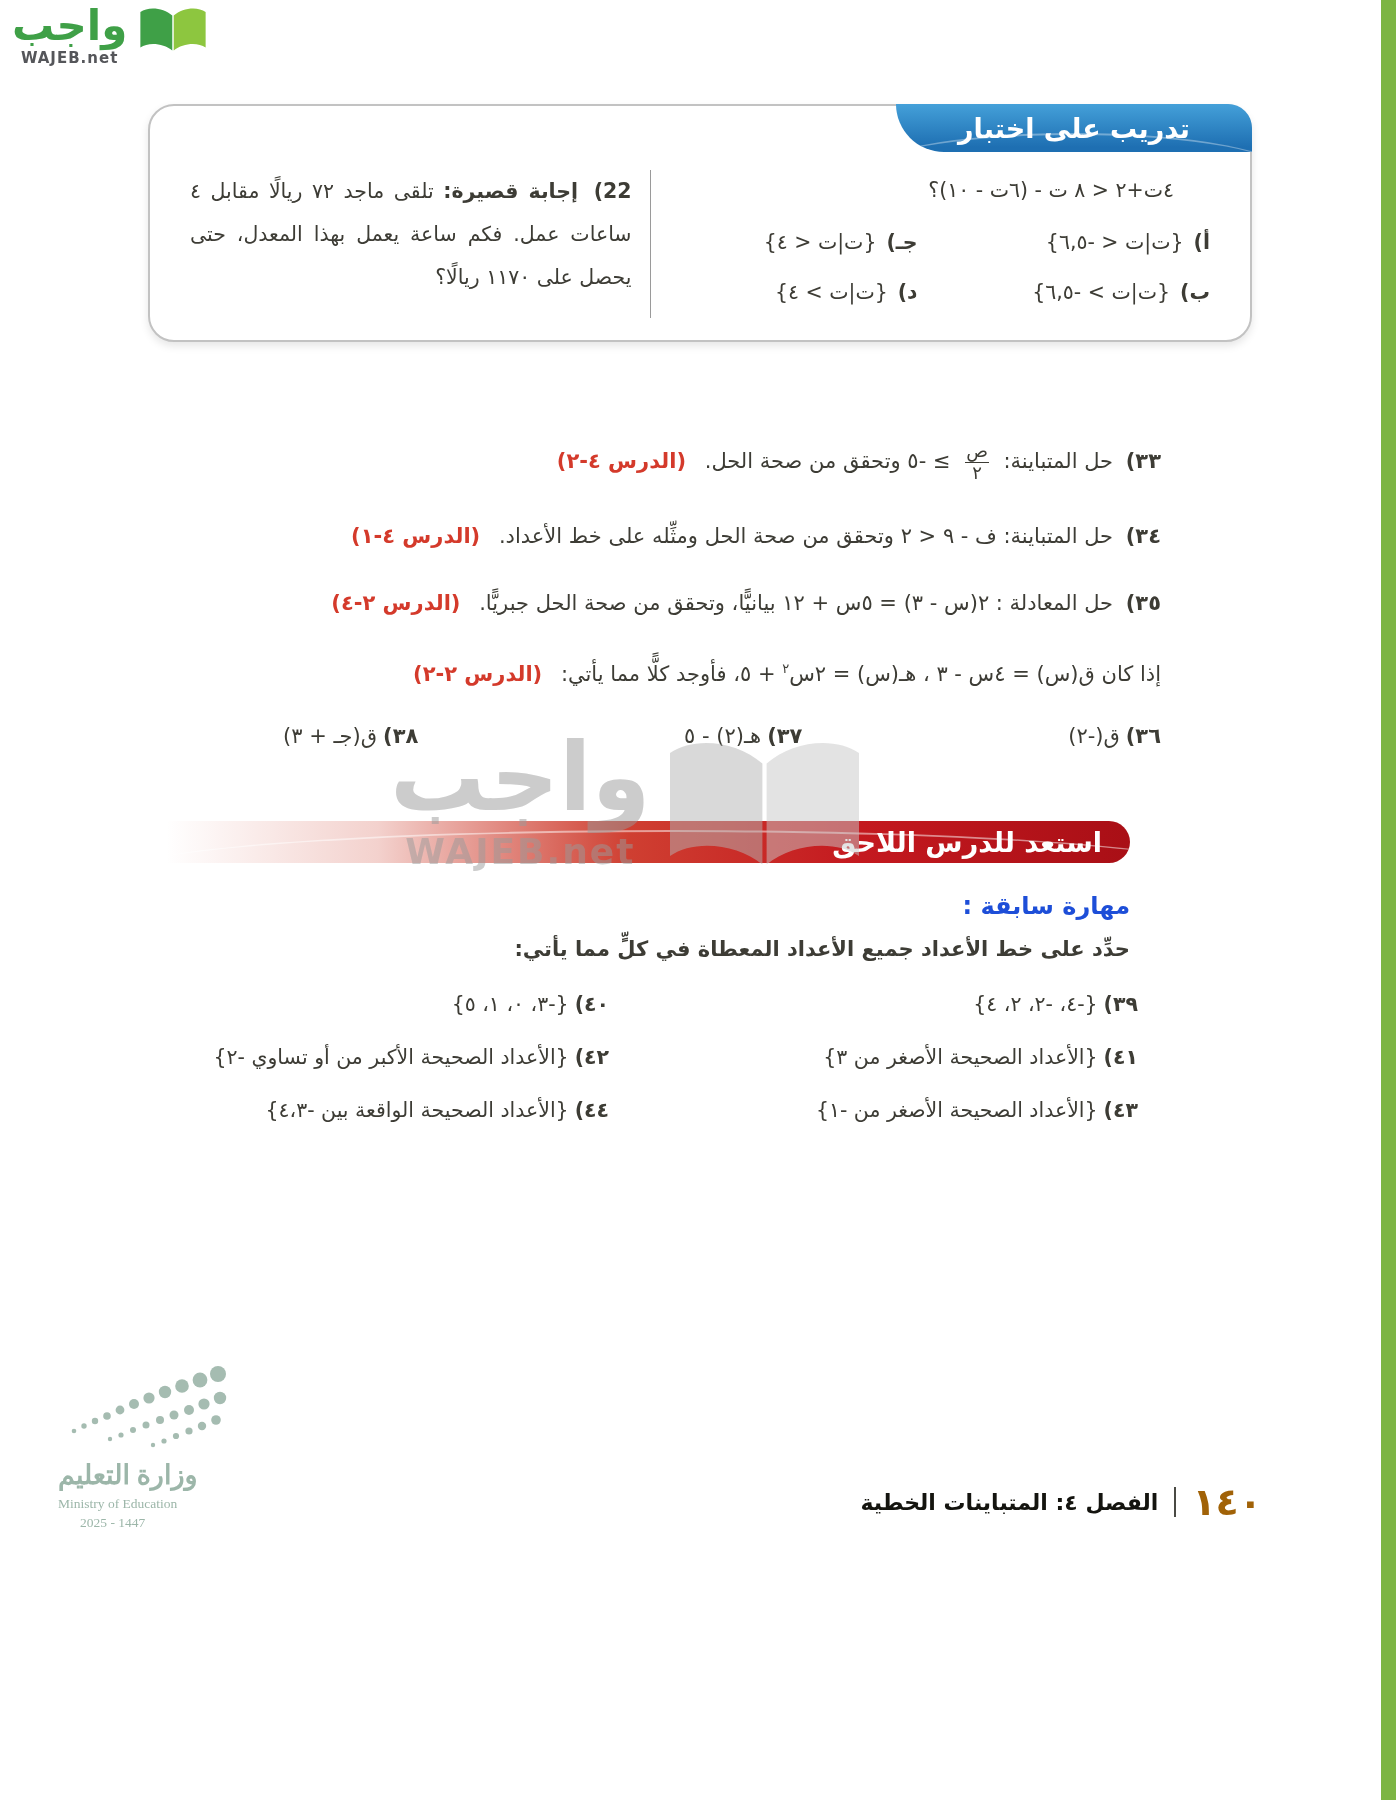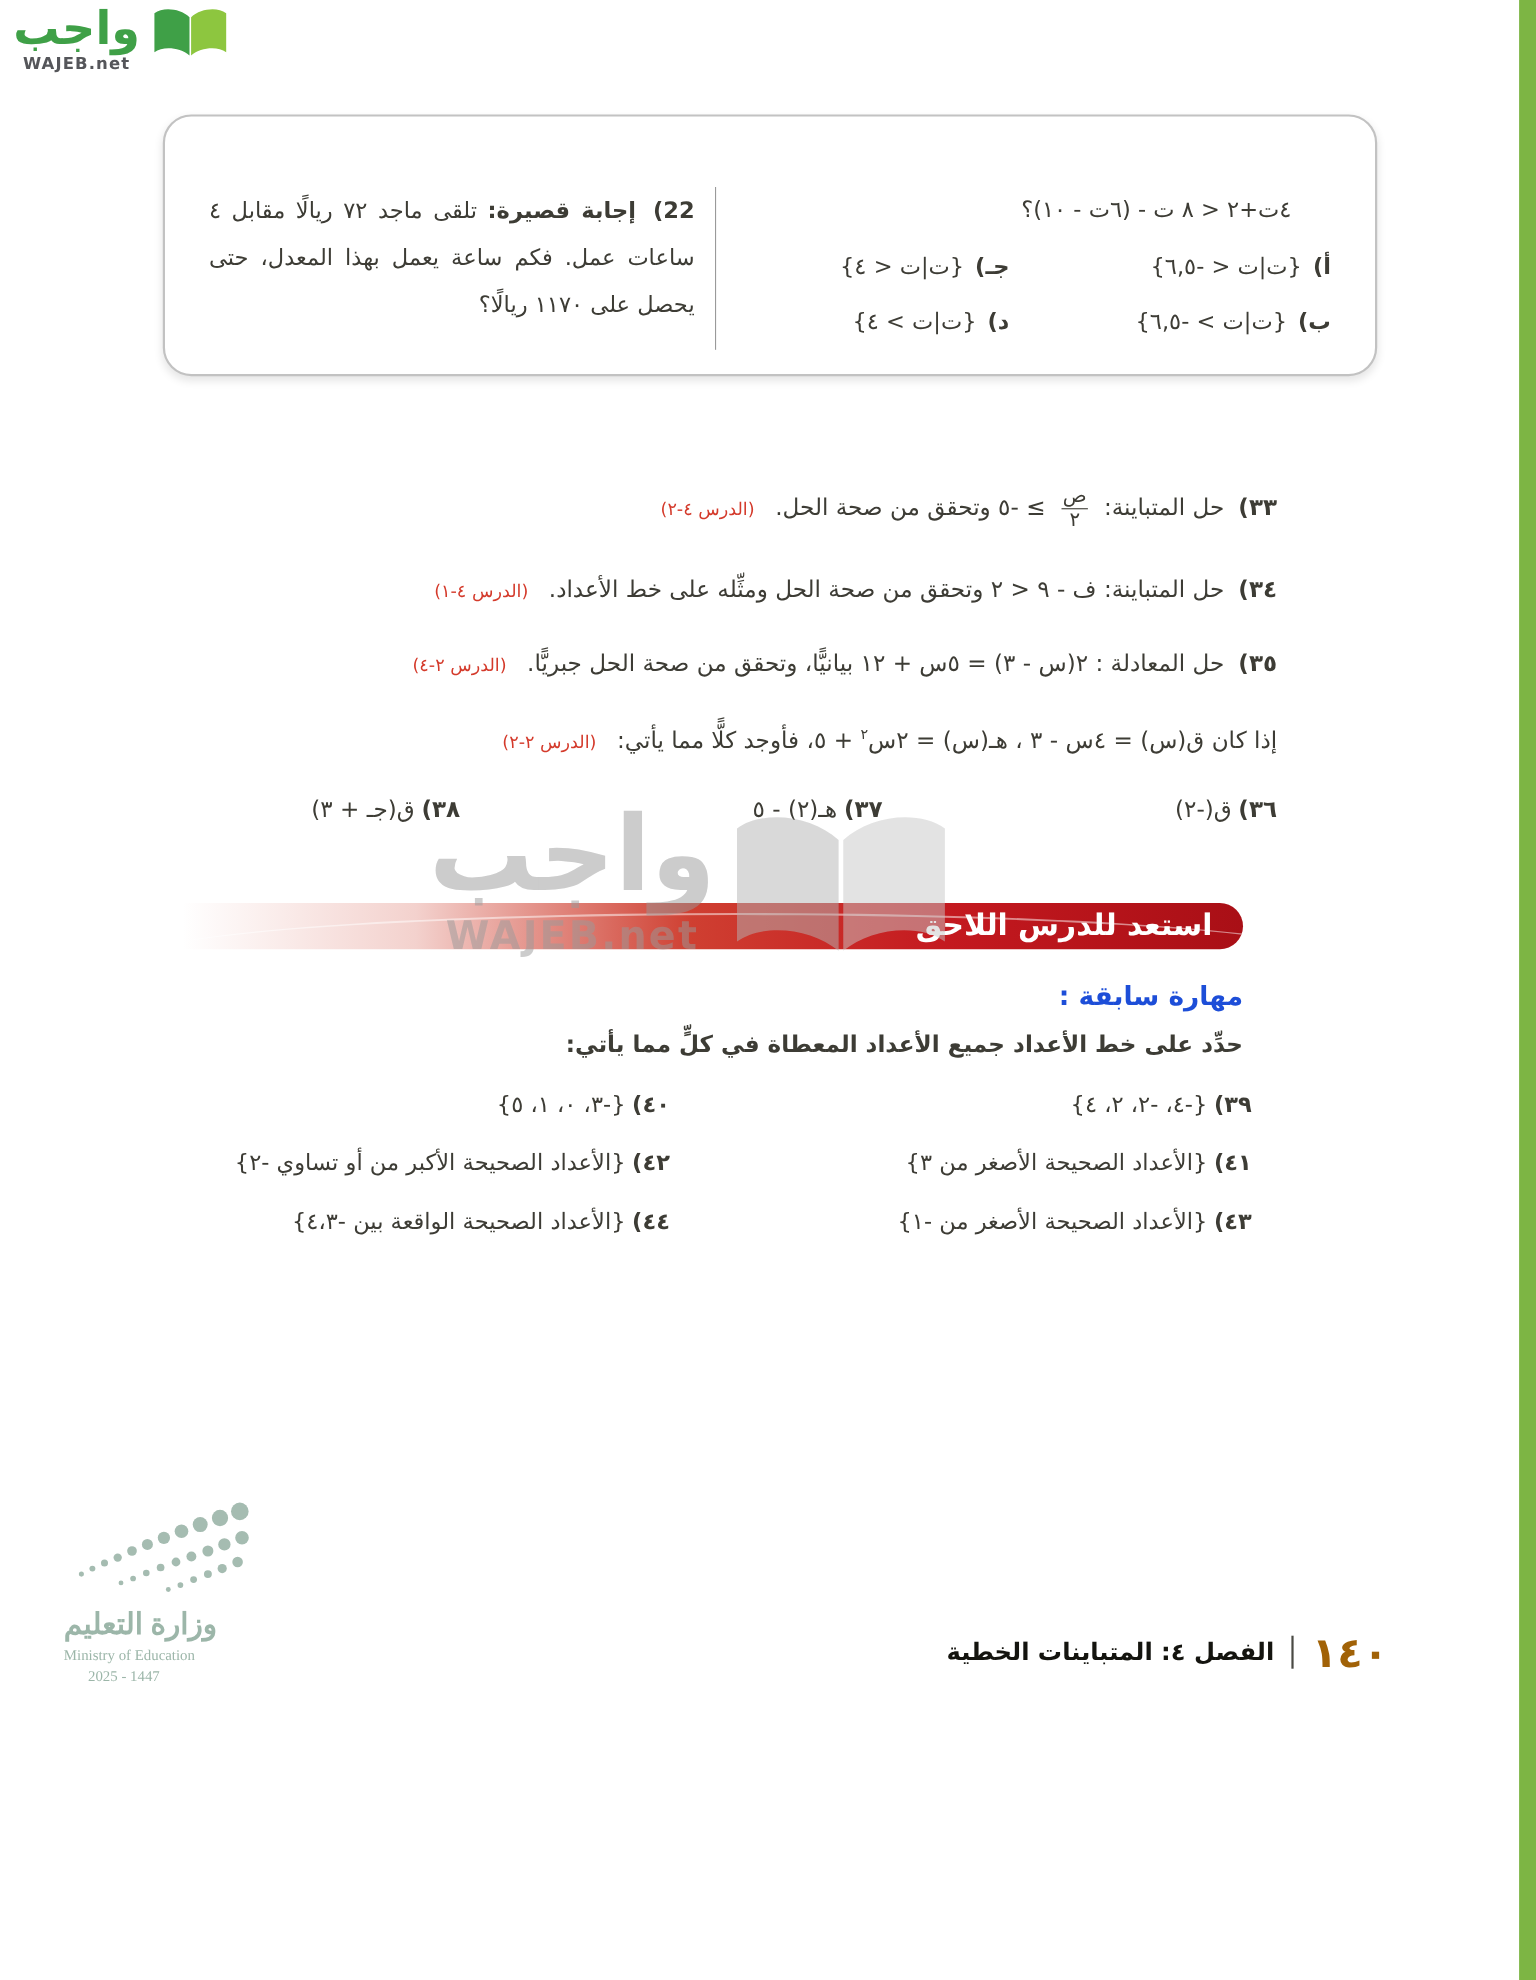--- a/index.html
+++ b/index.html
@@ -45,21 +45,21 @@
                 font-size:27px;font-weight:bold;white-space:nowrap;}
   .banner1{top:384px;left:166px;right:338px;}
   .banner2{top:821px;left:166px;right:266px;}
 
   
   .rq{position:absolute;right:235px;margin:0;font-size:21px;white-space:nowrap;}
   #q33{top:441px;}
   #q34{top:524px;}
   #q35{top:591px;}
   #funcintro{top:661px;}
-  .lesson{color:#d43a2b;font-size:16px;font-weight:normal;margin-right:12px;}
+  .lesson{color:#d43a2b;font-size:21px;font-weight:bold;margin-right:12px;}
   .frac{display:inline-flex;flex-direction:column;align-items:center;vertical-align:middle;
         margin:0 8px;line-height:1.15;font-size:18px;}
   .frac .den{border-top:1.5px solid #3d3c35;padding:0 7px;}
   sup{font-size:13px;}
   .row3638{position:absolute;top:724px;right:235px;left:283px;display:flex;
            justify-content:space-between;font-size:21px;}
 
   
   .watermark{position:absolute;left:390px;top:730px;z-index:60;opacity:.5;pointer-events:none;
              display:flex;direction:ltr;align-items:flex-start;gap:6px;}
@@ -98,20 +98,23 @@
       <div class="brand-ar">واجب</div>
       <div class="brand-en">WAJEB.net</div>
     </div>
     <svg width="76" height="58" viewBox="0 0 100 80" aria-hidden="true">
       <path d="M49 16 C37 5 16 3 5 11 L5 60 C16 52 37 54 49 64 Z" fill="#3fa047"></path>
       <path d="M51 16 C63 5 84 3 95 11 L95 60 C84 52 63 54 51 64 Z" fill="#8dc63f"></path>
     </svg>
   </div>
 
   <section class="practice-box">
+    <div class="blue-tab">
+      <span>تدريب على اختبار</span>
+    </div>
     <div class="practice-cols">
 
       <div class="pcol-right">
         <p class="ineq">٤ت+٢ &lt; ٨ ت - (٦ت - ١٠)؟</p>
         <div class="opts">
           <div class="opt"><span class="optlabel">أ)</span><span>{ت|ت &lt; -٦,٥}</span></div>
           <div class="opt"><span class="optlabel">جـ)</span><span>{ت|ت &lt; ٤}</span></div>
           <div class="opt"><span class="optlabel">ب)</span><span>{ت|ت &gt; -٦,٥}</span></div>
           <div class="opt"><span class="optlabel">د)</span><span>{ت|ت &gt; ٤}</span></div>
         </div>

